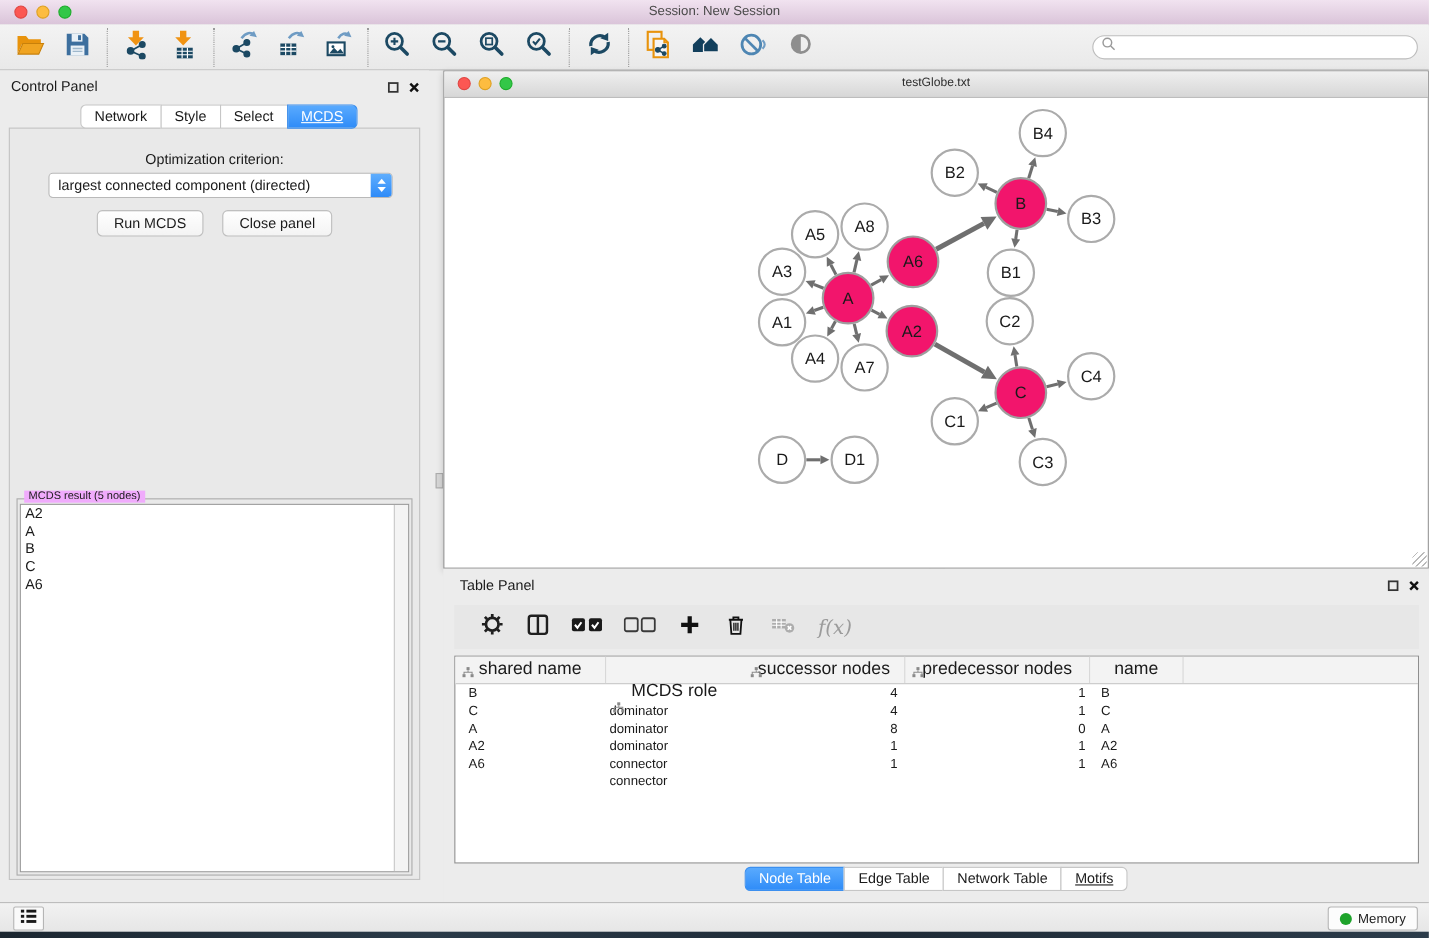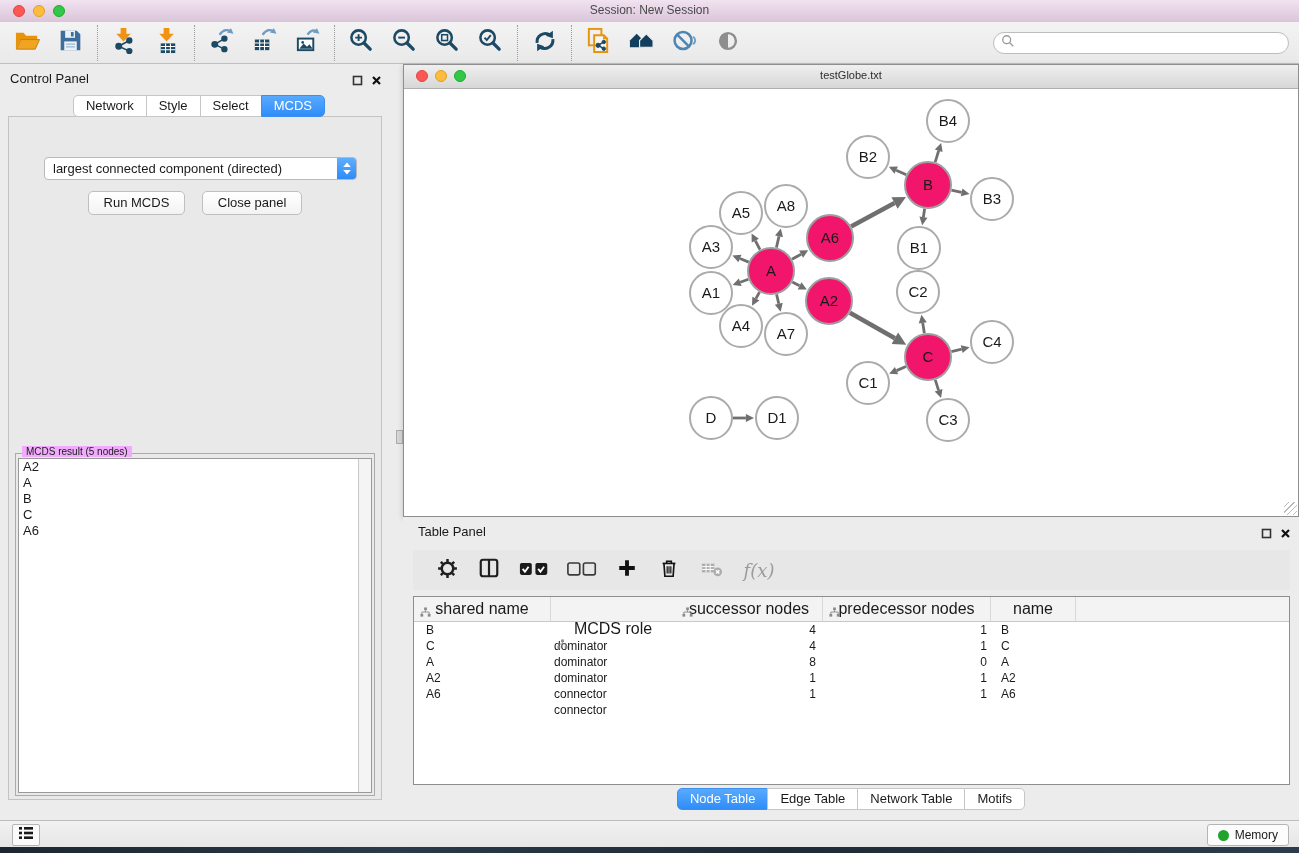--- a/index.html
+++ b/index.html
@@ -24,21 +24,21 @@
              border:1px solid #BDBDBD;border-radius:12px;display:flex;align-items:center;padding-left:7px;box-sizing:border-box;}
   .searchbox input{border:none;outline:none;flex:1;font-size:12px;background:transparent;margin-left:4px;font-family:"Liberation Sans",sans-serif;}
   
   .cpanel{position:absolute;left:0;top:64px;width:390px;height:756px;background:#ECECEC;}
   .panel-head{position:absolute;left:0;top:0;width:100%;height:28px;}
   .panel-head .ptitle{position:absolute;left:10px;top:7px;font-size:13px;color:#1A1A1A;text-align:center;}
   .panel-head .picons{position:absolute;right:8px;top:8px;display:flex;gap:8px;align-items:center;}
   .seg{display:inline-flex;}
   .seg .tab{background:#FFF;border:1px solid #C6C6C6;padding:2px 12px 3px;font-size:13px;margin-left:-1px;cursor:default;}
   .seg .tab:first-child{border-radius:5px 0 0 5px;margin-left:0;}
-  .seg .tab:last-child{border-radius:0 5px 5px 0;}
+  .seg .tab:last-child{border-radius:0 5px 5px 0;text-decoration:underline;}
   .seg .tab.active{background:linear-gradient(#59AAFE,#2F8CF8);border-color:#3B8FEF;color:#FFF;}
   .cp-tabs{position:absolute;left:4px;top:31px;width:100%;text-align:center;z-index:2;}
   .cp-box{position:absolute;left:8px;right:8px;top:52px;bottom:20px;background:#E9E9E9;border:1px solid #C3C3C3;}
   .opt-label{position:absolute;left:0;right:0;top:20px;text-align:center;font-size:13px;}
   .dropdown{position:absolute;left:35px;top:40px;width:313px;height:23px;background:#FFF;border:1px solid #B9B9B9;
             border-radius:4px;display:flex;align-items:center;box-sizing:border-box;}
   .dropdown .dval{flex:1;font-size:13px;padding-left:8px;white-space:nowrap;overflow:hidden;}
   .dropdown .spin{width:19px;height:21px;background:linear-gradient(#5FAEFE,#2E8BF8);border-radius:0 3px 3px 0;
                   display:flex;flex-direction:column;align-items:center;justify-content:center;gap:1px;}
   .btnrow{position:absolute;left:0;right:0;top:74px;text-align:center;}
@@ -267,20 +267,21 @@
     </div>
     <div class="cp-tabs">
       <span class="seg">
         <span class="tab">Network</span>
         <span class="tab">Style</span>
         <span class="tab">Select</span>
         <span class="tab active">MCDS</span>
       </span>
     </div>
     <div class="cp-box">
+      <div class="opt-label">Optimization criterion:</div>
       <div class="dropdown">
         <span class="dval">largest connected component (directed)</span>
         <span class="spin">
             <svg width="10" height="13" viewBox="0 0 10 13">
               <path d="M5 0.5 L8.8 5 H1.2 Z" fill="#FFF"></path>
               <path d="M5 12.5 L1.2 8 h7.6 Z" fill="#FFF"></path>
             </svg>
           </span>
       </div>
       <div class="btnrow">

